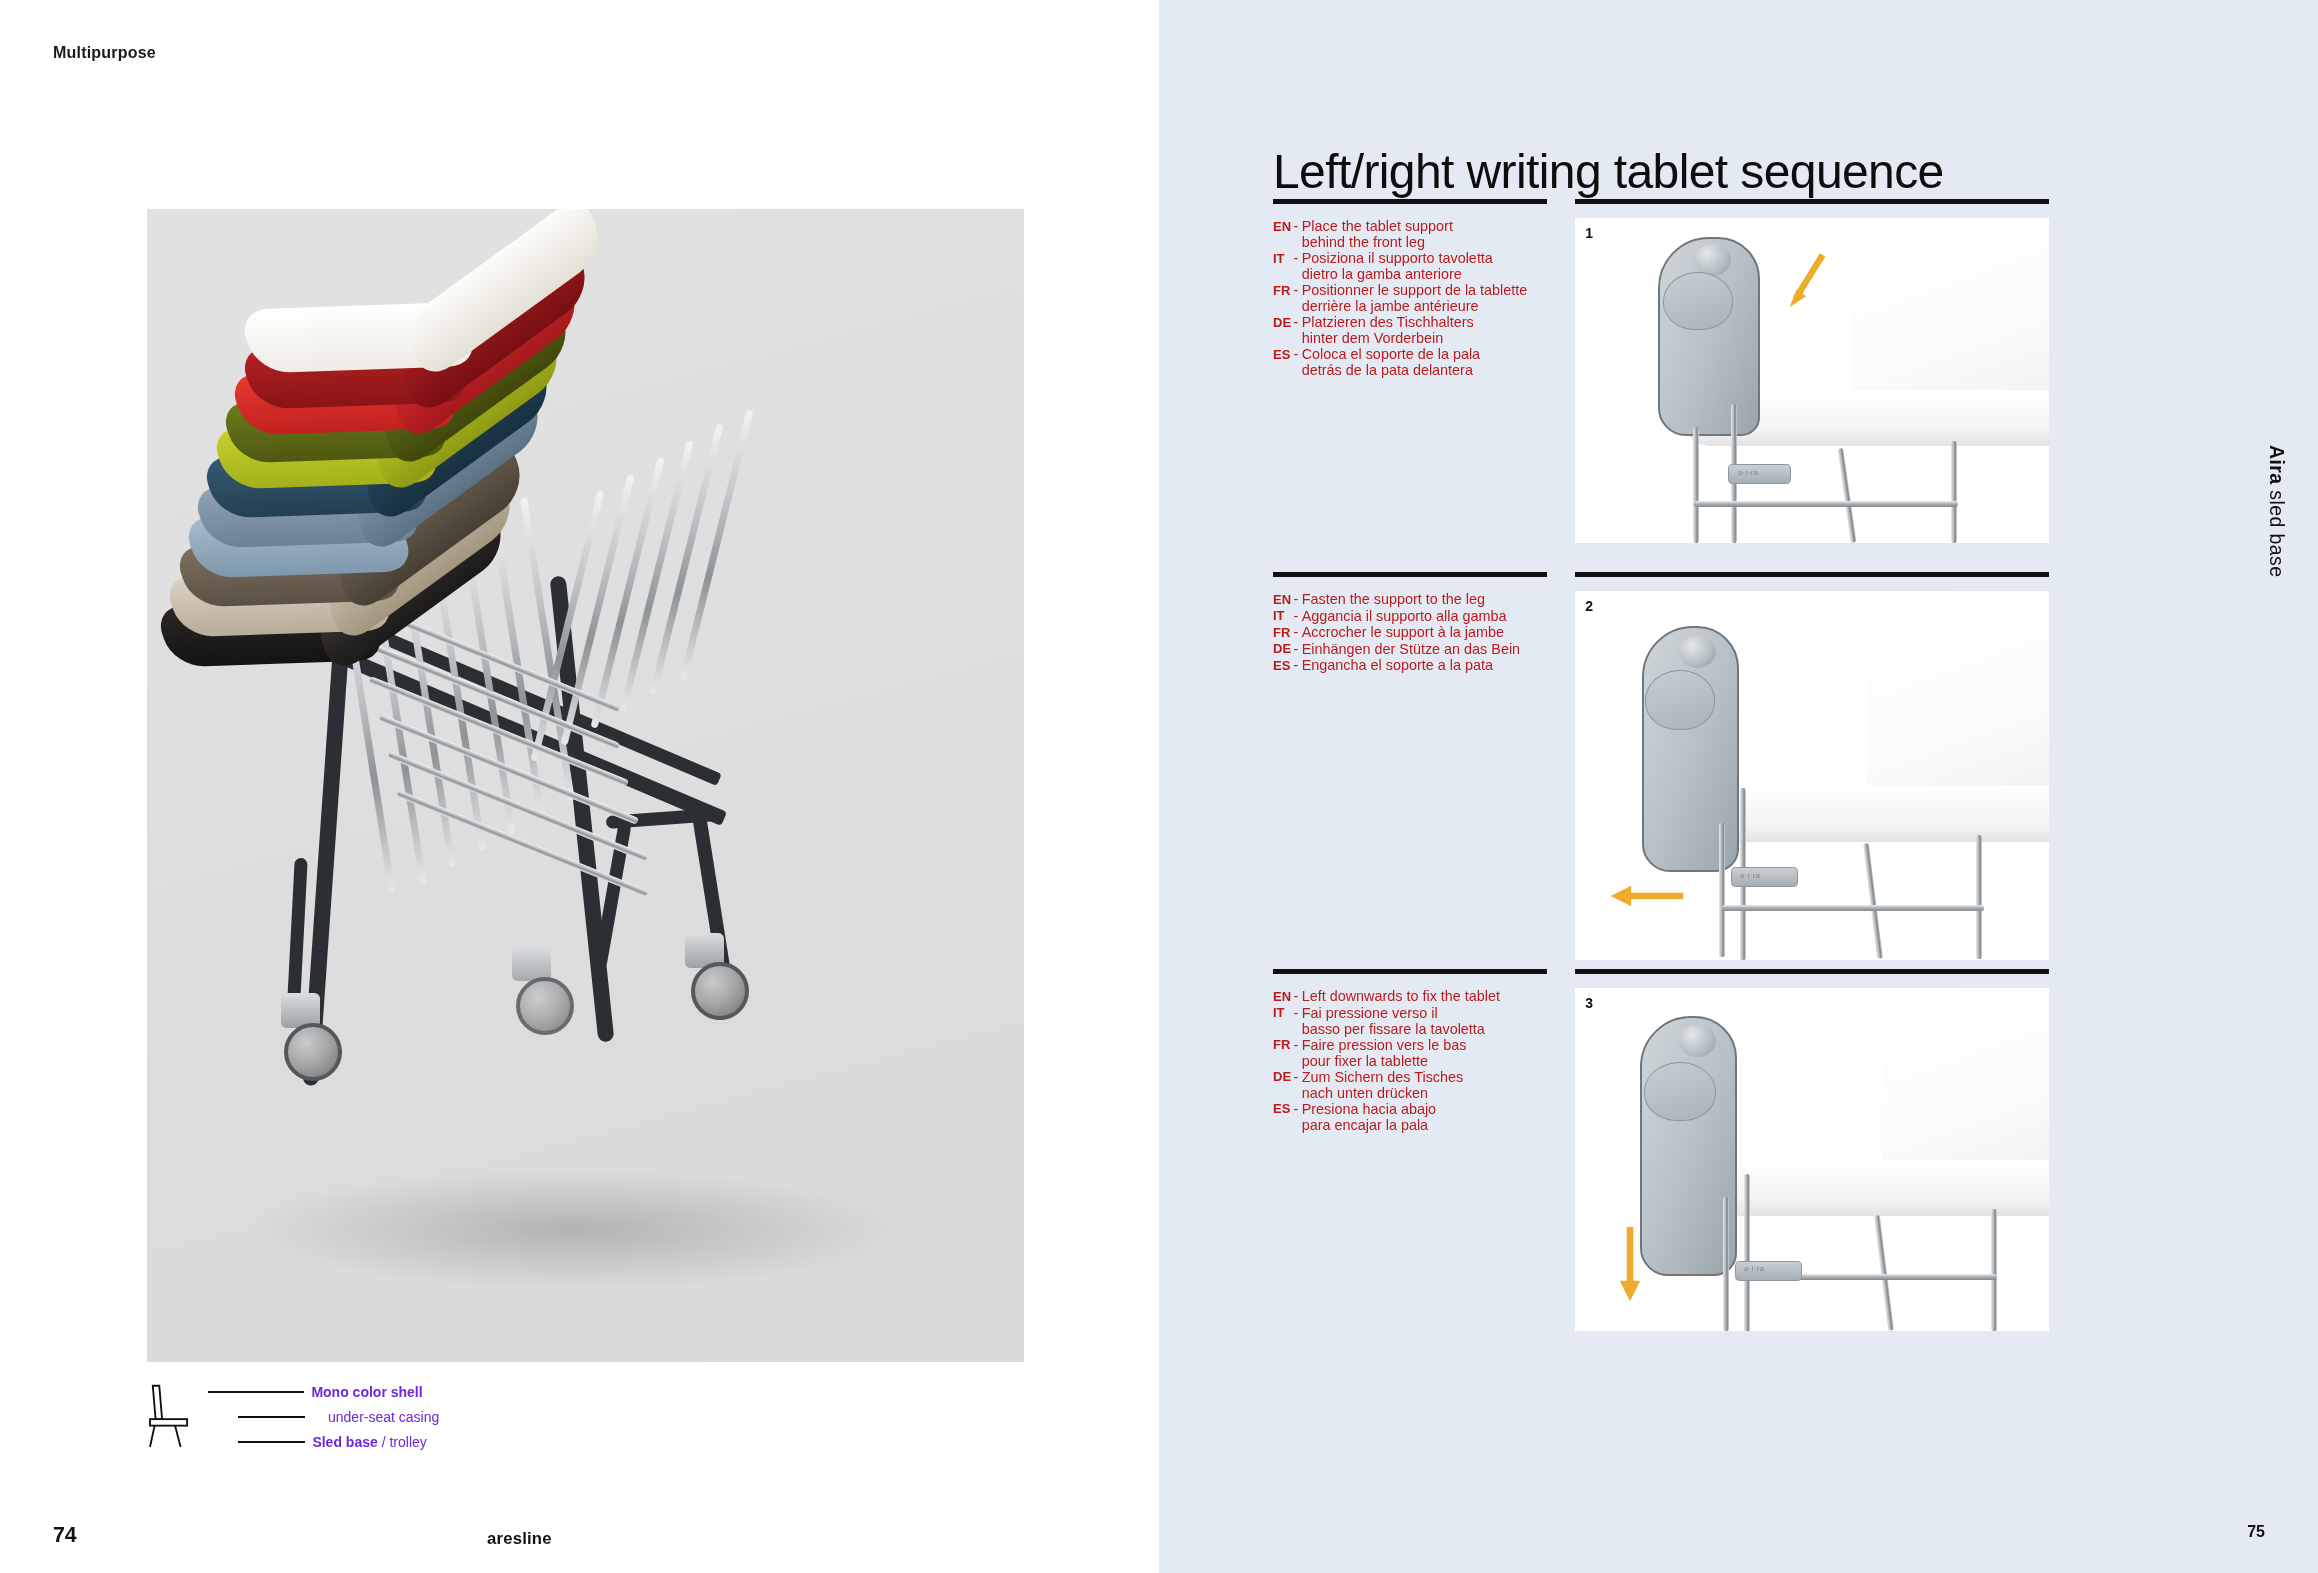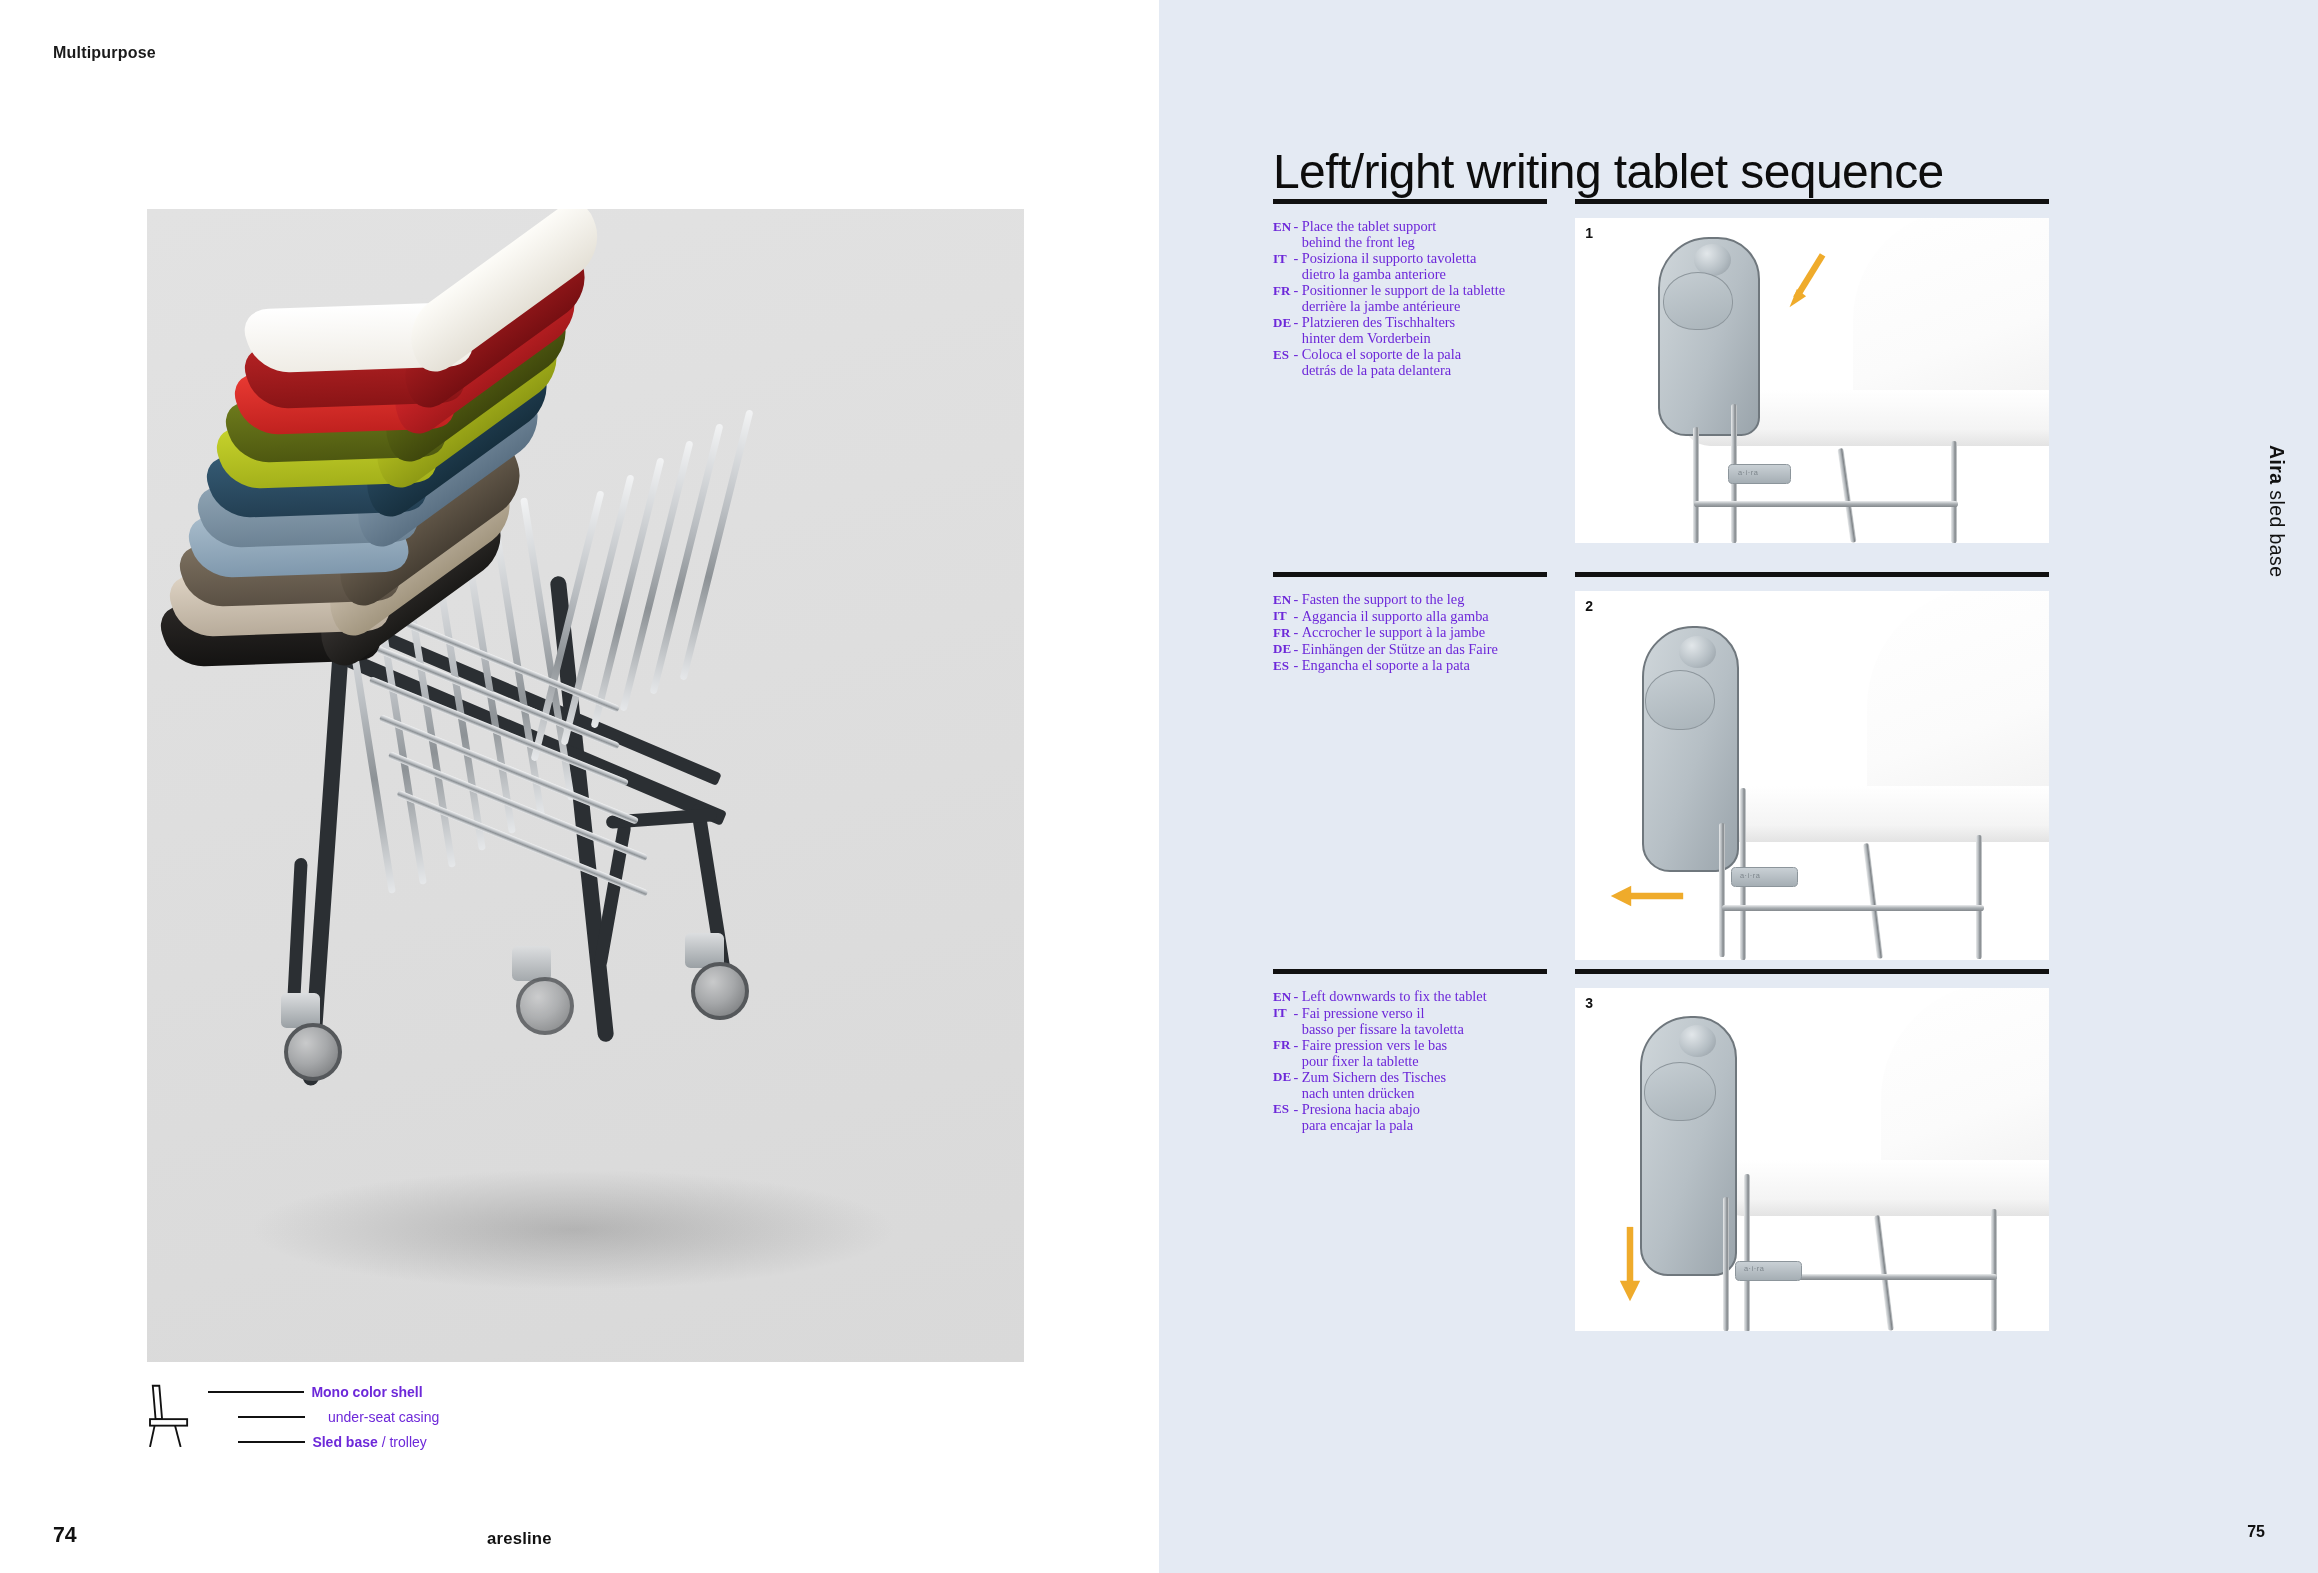--- a/index.html
+++ b/index.html
@@ -93,21 +93,21 @@
   #rule-b2-l    { left:114px; top:572px;  width:274px; }
   #rule-b2-r    { left:416px; top:572px;  width:474px; }
   #rule-b3-l    { left:114px; top:969px; width:274px; }
   #rule-b3-r    { left:416px; top:969px; width:474px; }
 
   .instr { position:absolute; left:114px; width:283px; }
   #instr-1 { top:218px; }
   #instr-2 { top:591px; }
   #instr-3 { top:988px; }
 
-  .instr-line { display:flex; font-size:14.4px; line-height:16px; color:#6d28d9;font-family:Liberation Serif, serif; }
+  .instr-line { display:flex; font-size:14.4px; line-height:16px; color:#b91c1c; }
   .instr-lang {
     font-weight:700; width:20.4px; flex:none; text-align:left; font-size:13px;
     padding-top:0.5px;
   }
   .instr-dash { width:8.3px; flex:none; }
   .instr-body { }
   .instr-body span { display:block; }
 
   .photo-step {
     position:absolute; left:416px; width:474px;
@@ -402,21 +402,21 @@
         <span class="instr-lang">FR</span>
         <span class="instr-dash">-</span>
         <span class="instr-body">
           <span>Accrocher le support à la jambe</span>
         </span>
       </div>
       <div class="instr-line">
         <span class="instr-lang">DE</span>
         <span class="instr-dash">-</span>
         <span class="instr-body">
-          <span>Einhängen der Stütze an das Faire</span>
+          <span>Einhängen der Stütze an das Bein</span>
         </span>
       </div>
       <div class="instr-line">
         <span class="instr-lang">ES</span>
         <span class="instr-dash">-</span>
         <span class="instr-body">
           <span>Engancha el soporte a la pata</span>
         </span>
       </div>
     </div>

